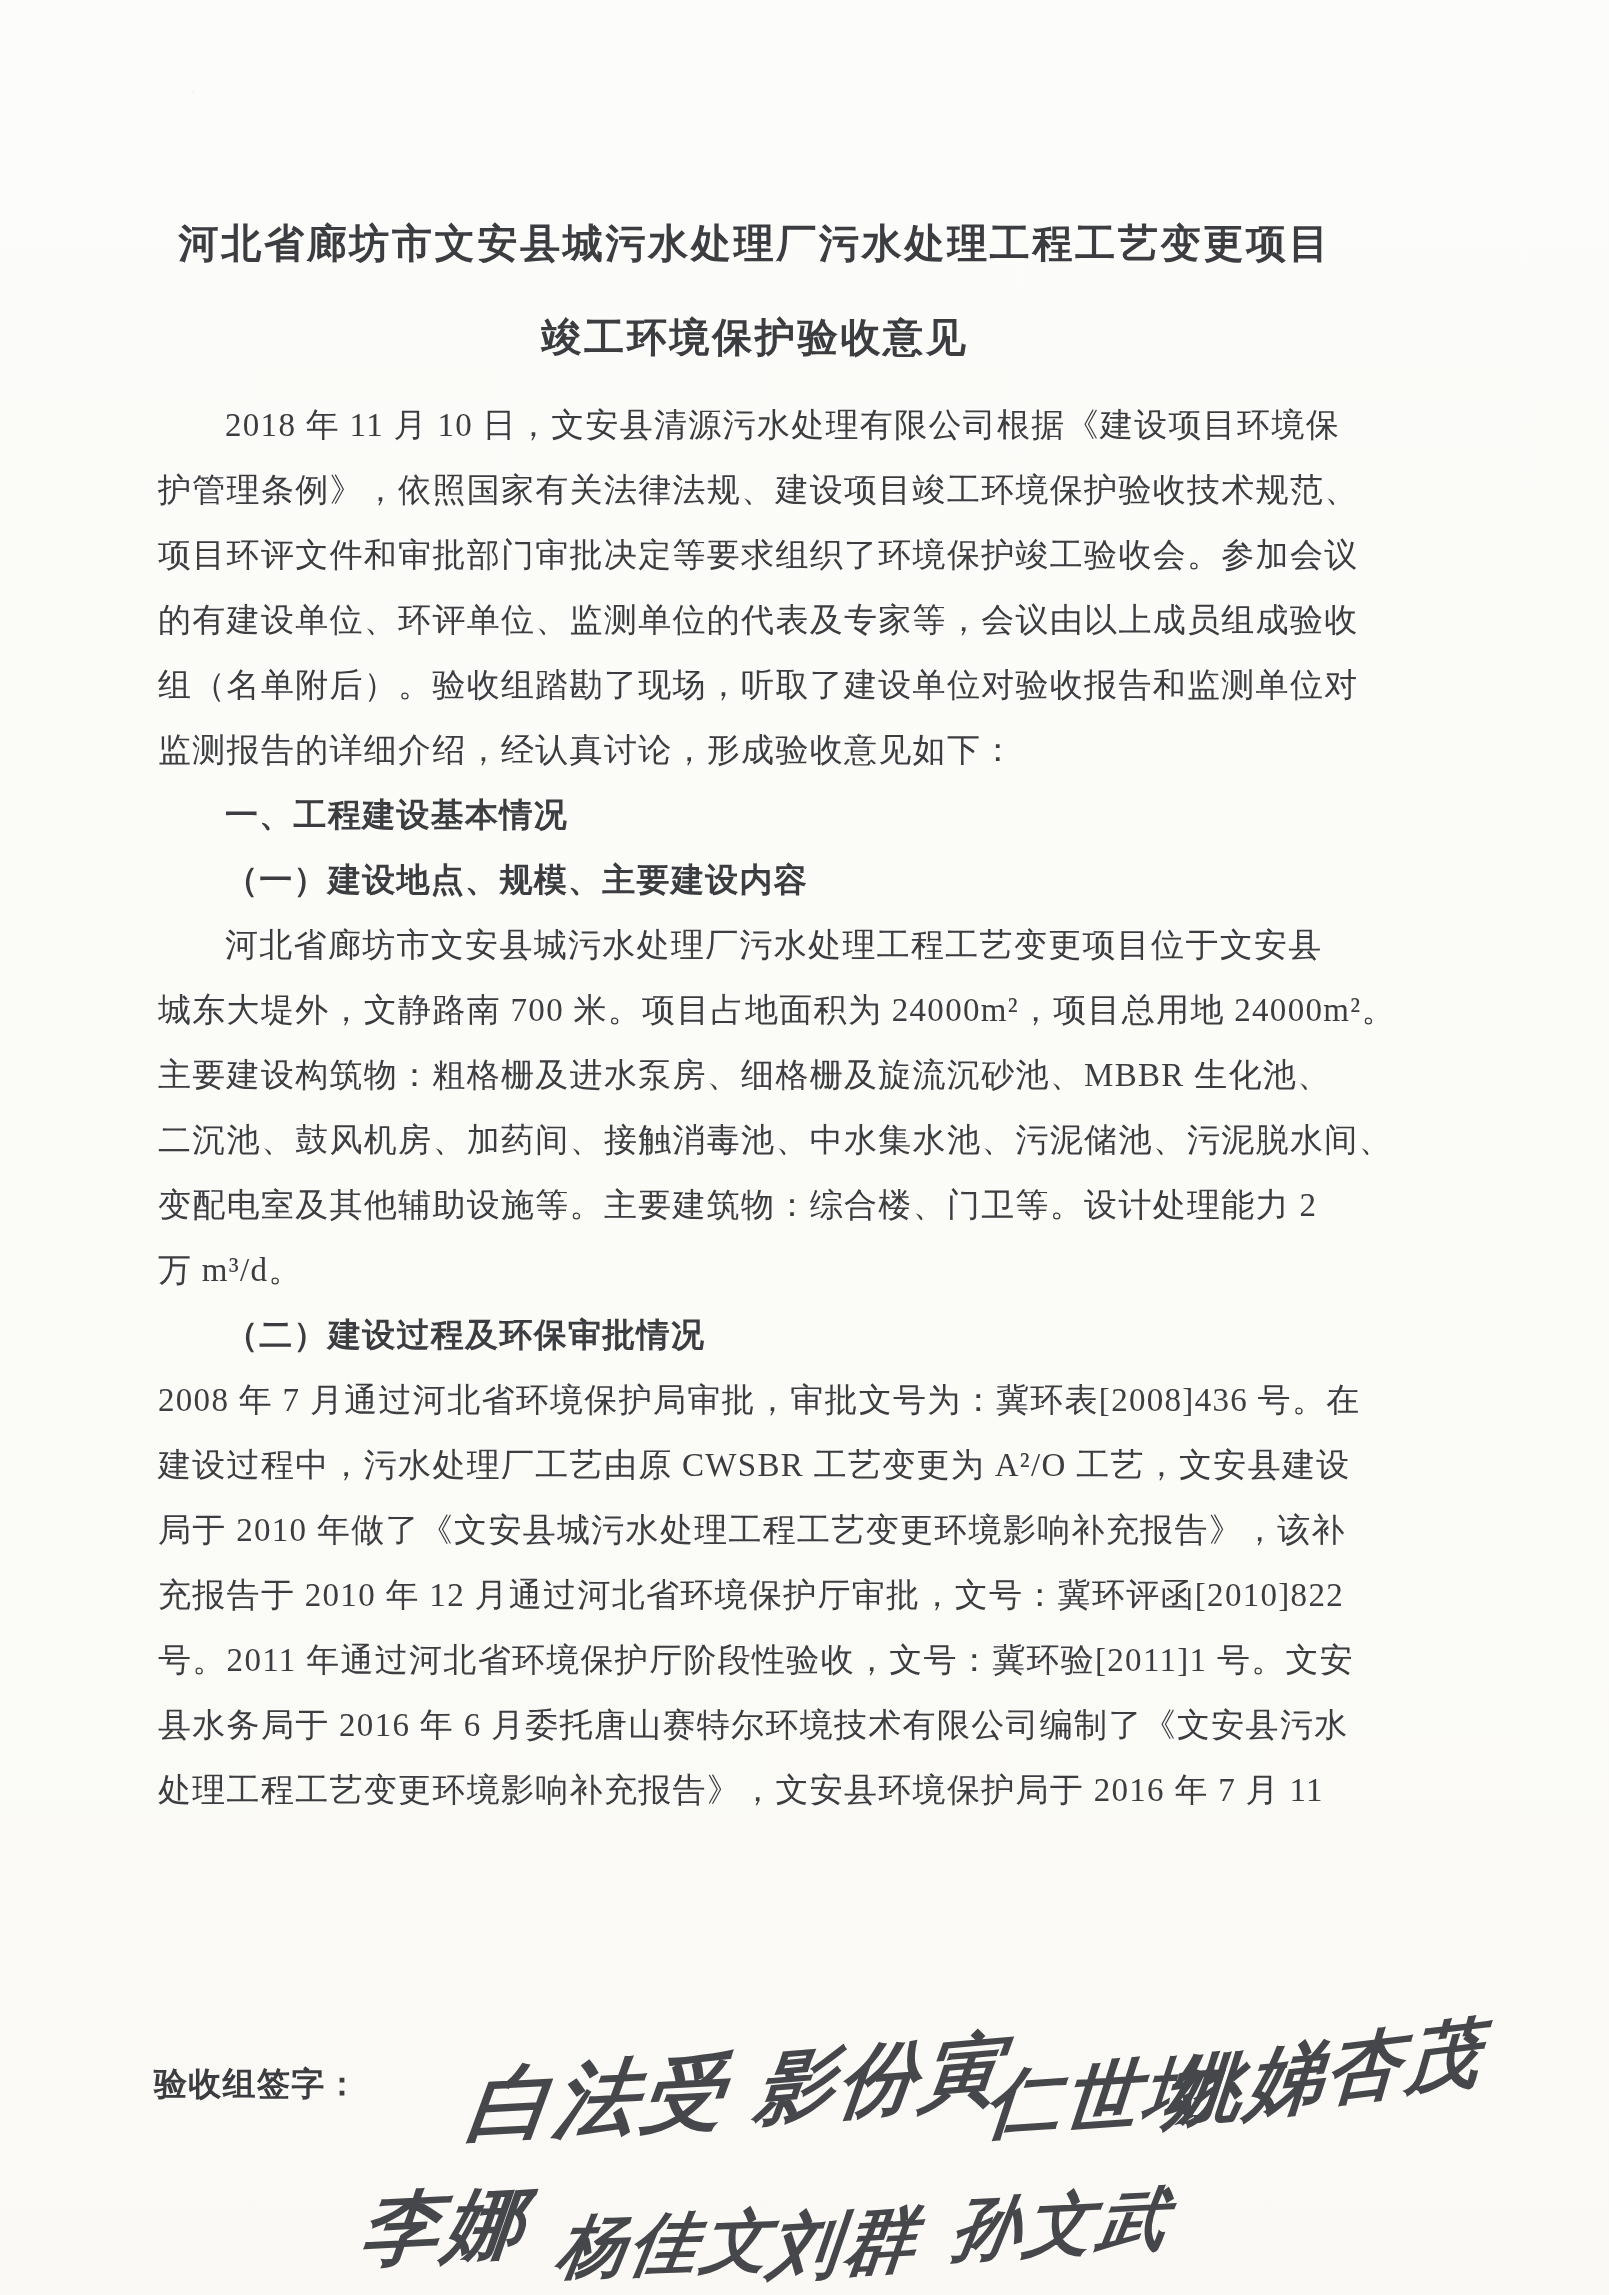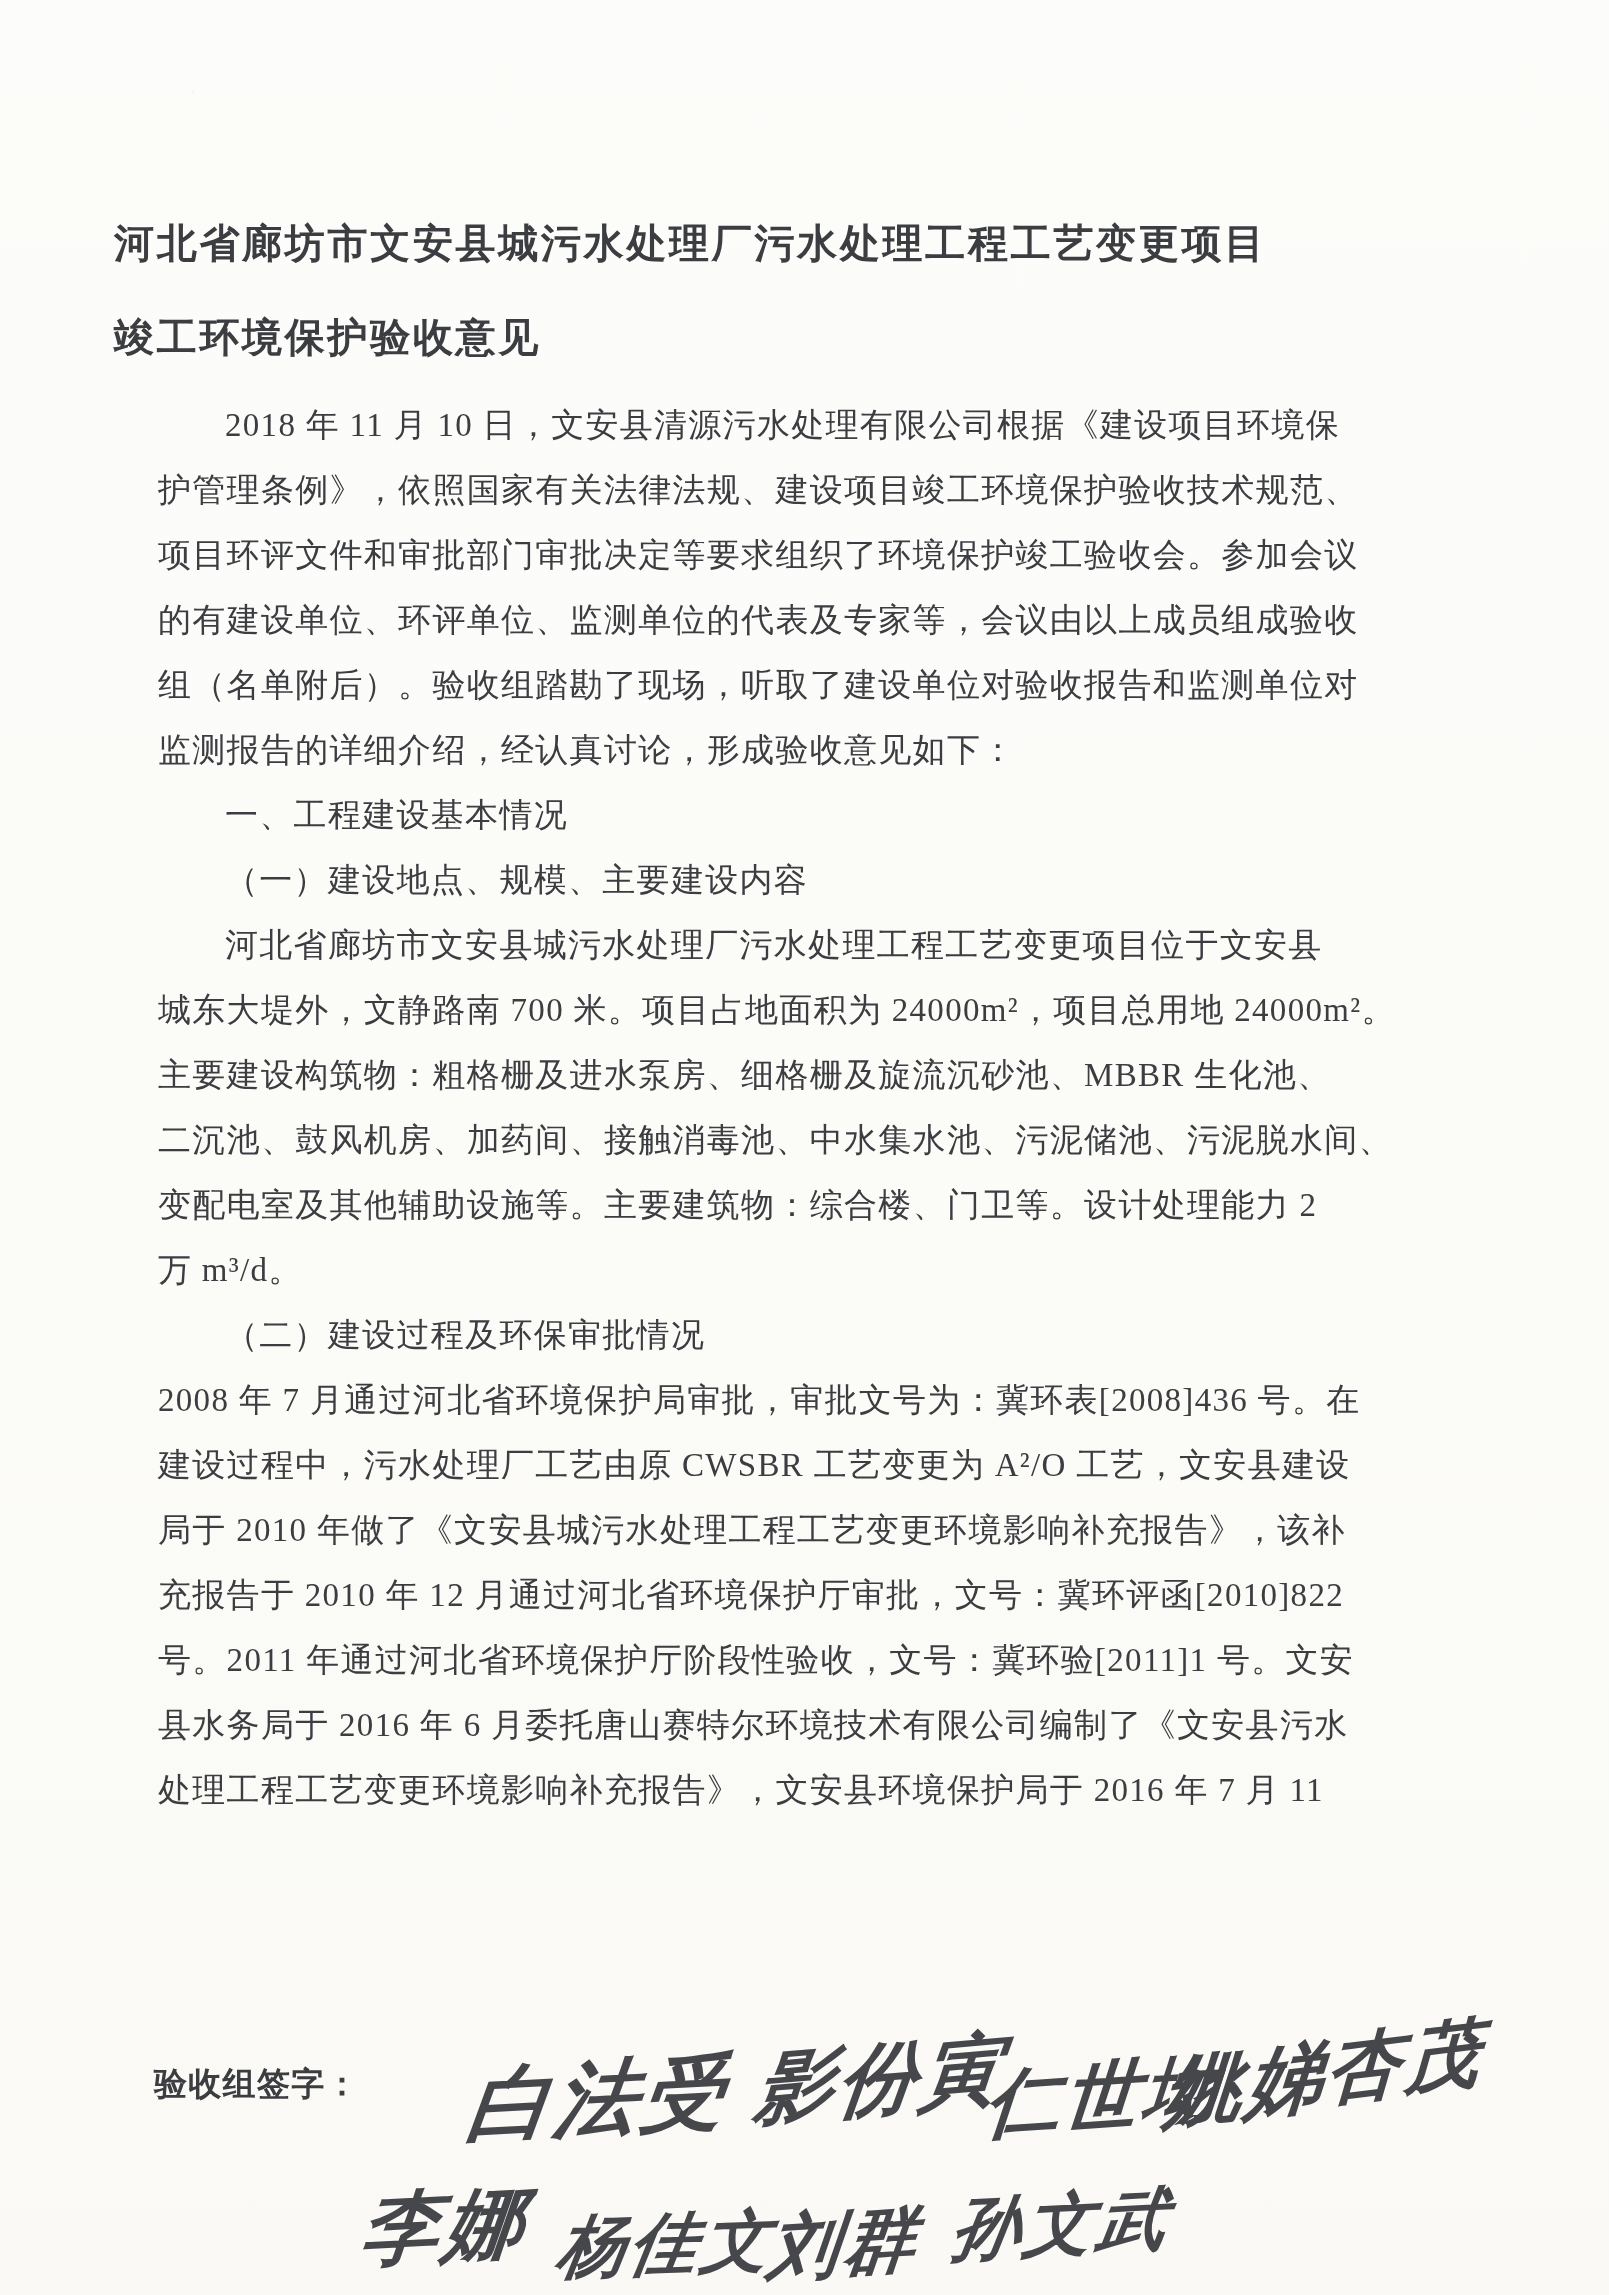--- a/index.html
+++ b/index.html
@@ -19,36 +19,37 @@
     overflow:hidden;
   }
   .content{
     position:absolute;
     left:114px; top:197px;
     width:1282px;
   }
   .title-line{
     height:94px;
     line-height:94px;
+    text-align:center;
     font-size:40px;
     font-weight:700;
     letter-spacing:2.7px;
     white-space:nowrap;
   }
   .body-block{margin-top:8px;}
   .line{
     height:65px;
     line-height:65px;
     font-size:33px;
     letter-spacing:1.3px;
     white-space:nowrap;
     margin-left:44px;
   }
   .indent{padding-left:67px;}
-  .bold{font-weight:400;}
+  .bold{font-weight:700;}
   
   .sig-label{
     position:absolute;
     left:154px; top:2062px;
     font-size:33px;
     font-weight:700;
     letter-spacing:1.3px;
   }
   .sig{
     position:absolute;

